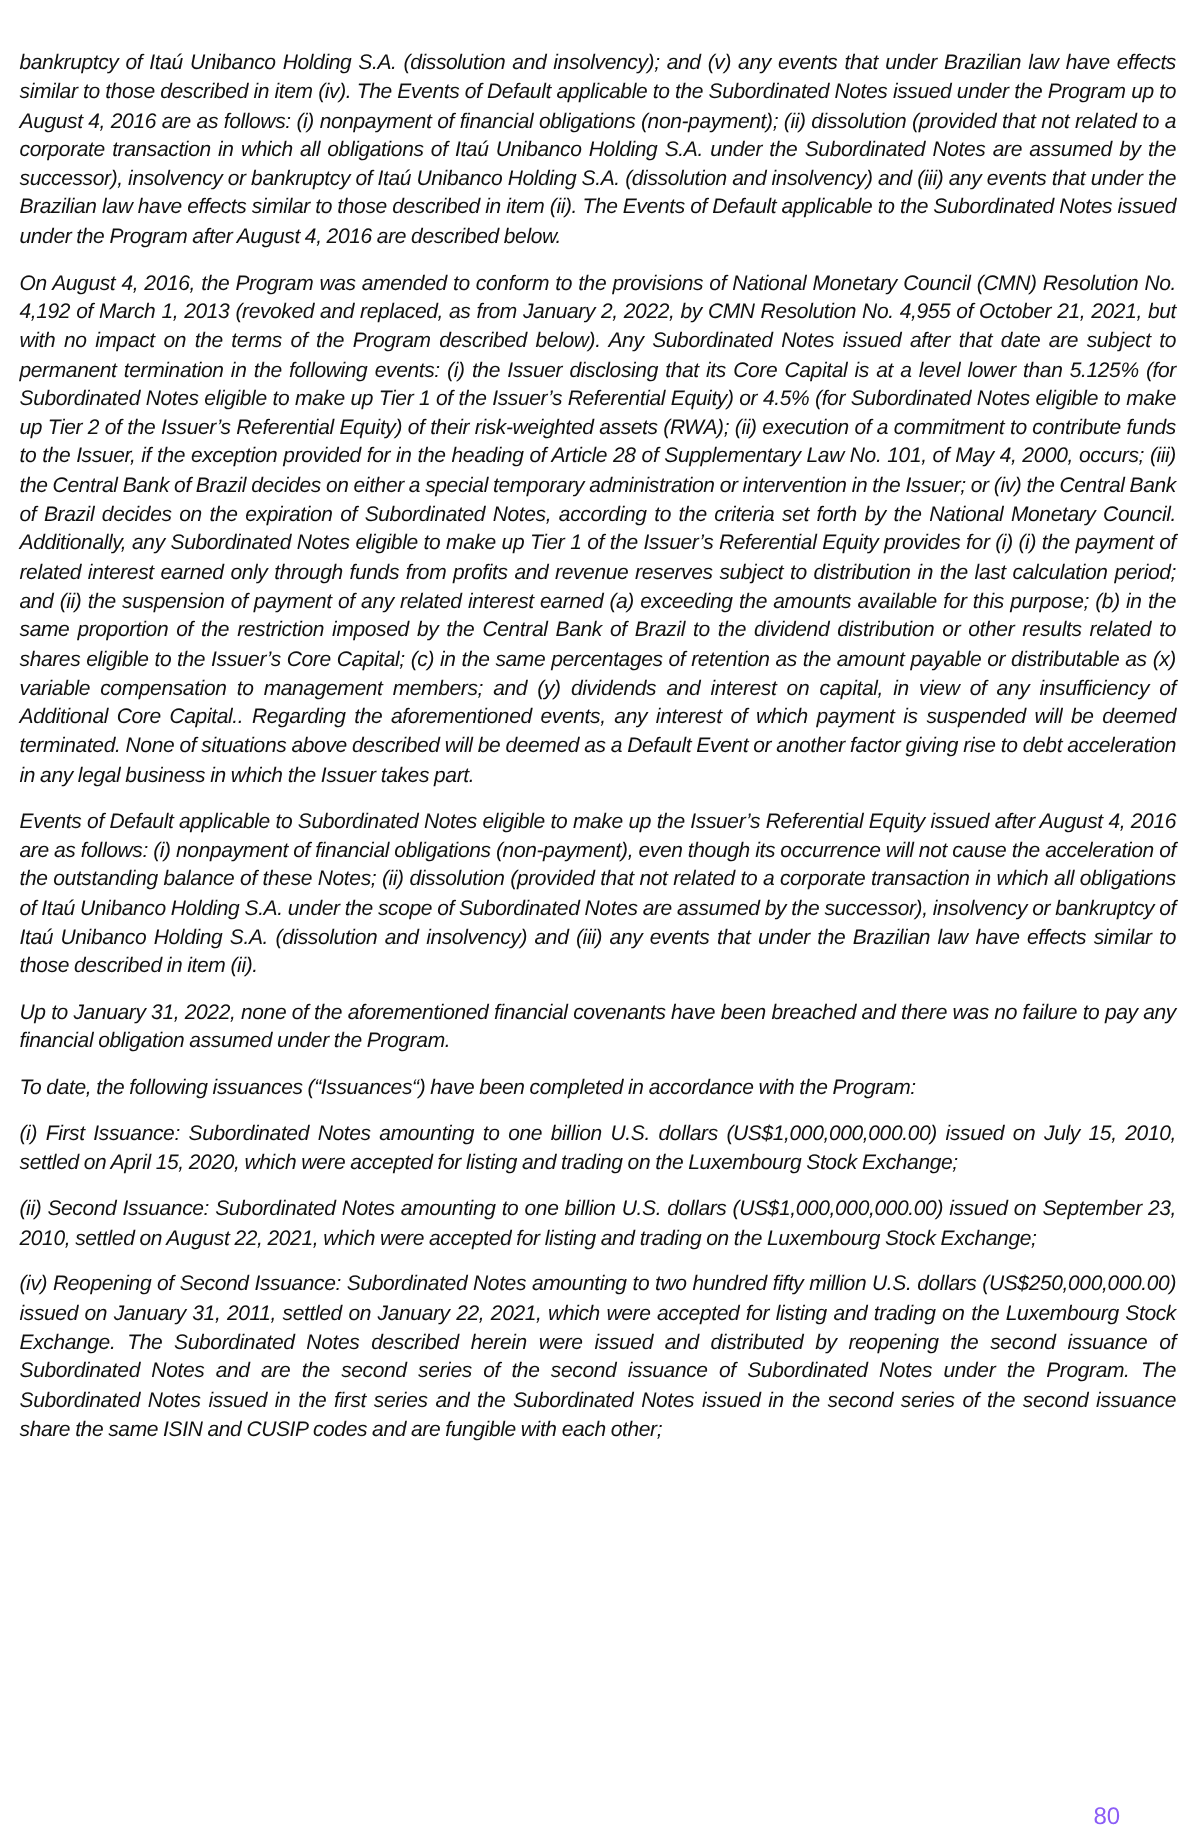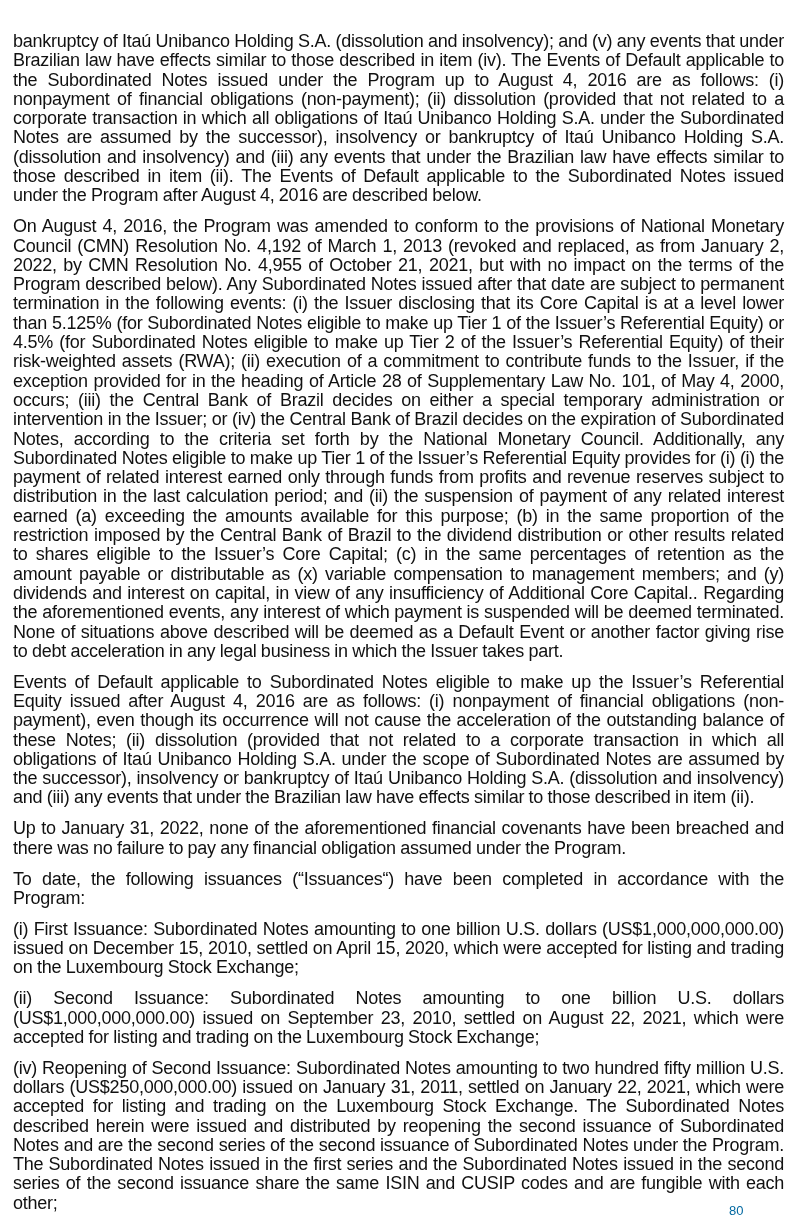--- a/index.html
+++ b/index.html
@@ -16,41 +16,42 @@
       color: #111111;
     }
     .page {
       position: absolute;
       left: 13px;
       top: 32px;
       width: 771px;
     }
     .para {
       margin: 0 0 11.6px 0;
-      font-size: 18px;
+      font-size: 14px;
       line-height: 19.3px;
       text-align: justify;
       letter-spacing: -0.25px;
       word-spacing: -0.3px;
+      font-style: italic;
     }
     .page-number {
       position: absolute;
       left: 729px;
       top: 1203px;
-      font-size: 13px;
-      color: #0369a1;
+      font-size: 16px;
+      color: #8b5cf6;
     }
   </style>
 </head>
 <body>
 
 <div class="page">
   <p class="para">bankruptcy of Itaú Unibanco Holding S.A. (dissolution and insolvency); and (v) any events that under Brazilian law have effects similar to those described in item (iv). The Events of Default applicable to the Subordinated Notes issued under the Program up to August 4, 2016 are as follows: (i) nonpayment of financial obligations (non-payment); (ii) dissolution (provided that not related to a corporate transaction in which all obligations of Itaú Unibanco Holding S.A. under the Subordinated Notes are assumed by the successor), insolvency or bankruptcy of Itaú Unibanco Holding S.A. (dissolution and insolvency) and (iii) any events that under the Brazilian law have effects similar to those described in item (ii). The Events of Default applicable to the Subordinated Notes issued under the Program after August 4, 2016 are described below.</p>
   <p class="para">On August 4, 2016, the Program was amended to conform to the provisions of National Monetary Council (CMN) Resolution No. 4,192 of March 1, 2013 (revoked and replaced, as from January 2, 2022, by CMN Resolution No. 4,955 of October 21, 2021, but with no impact on the terms of the Program described below). Any Subordinated Notes issued after that date are subject to permanent termination in the following events: (i) the Issuer disclosing that its Core Capital is at a level lower than 5.125% (for Subordinated Notes eligible to make up Tier 1 of the Issuer’s Referential Equity) or 4.5% (for Subordinated Notes eligible to make up Tier 2 of the Issuer’s Referential Equity) of their risk-weighted assets (RWA); (ii) execution of a commitment to contribute funds to the Issuer, if the exception provided for in the heading of Article 28 of Supplementary Law No. 101, of May 4, 2000, occurs; (iii) the Central Bank of Brazil decides on either a special temporary administration or intervention in the Issuer; or (iv) the Central Bank of Brazil decides on the expiration of Subordinated Notes, according to the criteria set forth by the National Monetary Council. Additionally, any Subordinated Notes eligible to make up Tier 1 of the Issuer’s Referential Equity provides for (i) (i) the payment of related interest earned only through funds from profits and revenue reserves subject to distribution in the last calculation period; and (ii) the suspension of payment of any related interest earned (a) exceeding the amounts available for this purpose; (b) in the same proportion of the restriction imposed by the Central Bank of Brazil to the dividend distribution or other results related to shares eligible to the Issuer’s Core Capital; (c) in the same percentages of retention as the amount payable or distributable as (x) variable compensation to management members; and (y) dividends and interest on capital, in view of any insufficiency of Additional Core Capital.. Regarding the aforementioned events, any interest of which payment is suspended will be deemed terminated. None of situations above described will be deemed as a Default Event or another factor giving rise to debt acceleration in any legal business in which the Issuer takes part.</p>
   <p class="para">Events of Default applicable to Subordinated Notes eligible to make up the Issuer’s Referential Equity issued after August 4, 2016 are as follows: (i) nonpayment of financial obligations (non-payment), even though its occurrence will not cause the acceleration of the outstanding balance of these Notes; (ii) dissolution (provided that not related to a corporate transaction in which all obligations of Itaú Unibanco Holding S.A. under the scope of Subordinated Notes are assumed by the successor), insolvency or bankruptcy of Itaú Unibanco Holding S.A. (dissolution and insolvency) and (iii) any events that under the Brazilian law have effects similar to those described in item (ii).</p>
   <p class="para">Up to January 31, 2022, none of the aforementioned financial covenants have been breached and there was no failure to pay any financial obligation assumed under the Program.</p>
   <p class="para">To date, the following issuances (“Issuances“) have been completed in accordance with the Program:</p>
-  <p class="para">(i) First Issuance: Subordinated Notes amounting to one billion U.S. dollars (US$1,000,000,000.00) issued on December 15, 2010, settled on April 15, 2020, which were accepted for listing and trading on the Luxembourg Stock Exchange;</p>
+  <p class="para">(i) First Issuance: Subordinated Notes amounting to one billion U.S. dollars (US$1,000,000,000.00) issued on July 15, 2010, settled on April 15, 2020, which were accepted for listing and trading on the Luxembourg Stock Exchange;</p>
   <p class="para">(ii) Second Issuance: Subordinated Notes amounting to one billion U.S. dollars (US$1,000,000,000.00) issued on September 23, 2010, settled on August 22, 2021, which were accepted for listing and trading on the Luxembourg Stock Exchange;</p>
   <p class="para">(iv) Reopening of Second Issuance: Subordinated Notes amounting to two hundred fifty million U.S. dollars (US$250,000,000.00) issued on January 31, 2011, settled on January 22, 2021, which were accepted for listing and trading on the Luxembourg Stock Exchange. The Subordinated Notes described herein were issued and distributed by reopening the second issuance of Subordinated Notes and are the second series of the second issuance of Subordinated Notes under the Program.  The Subordinated Notes issued in the first series and the Subordinated Notes issued in the second series of the second issuance share the same ISIN and CUSIP codes and are fungible with each other;</p>
 </div>
 
 <div class="page-number">80</div>
 
 </body></html>

